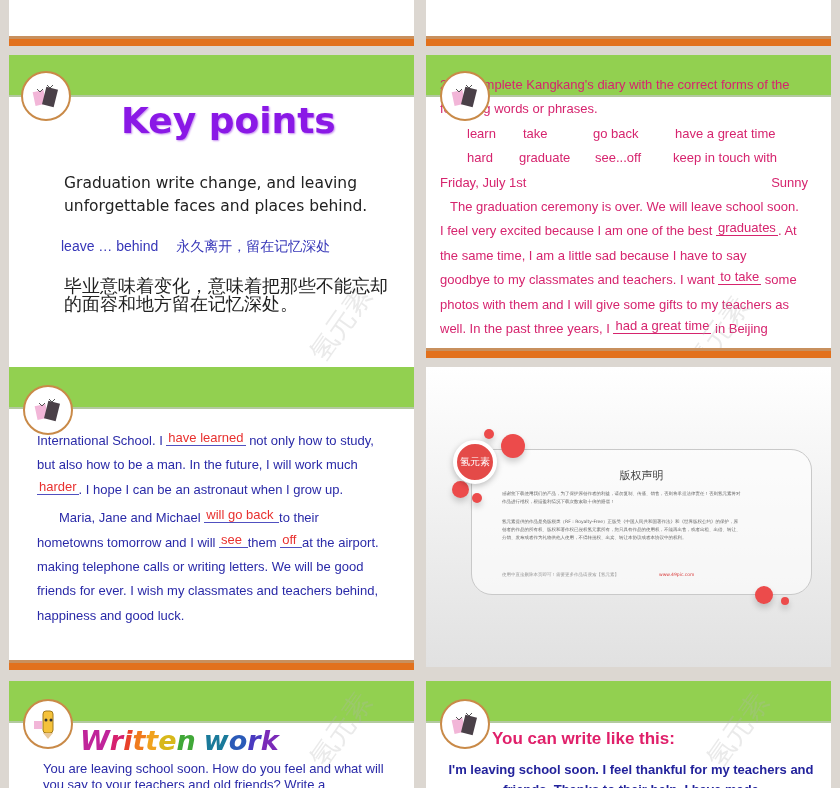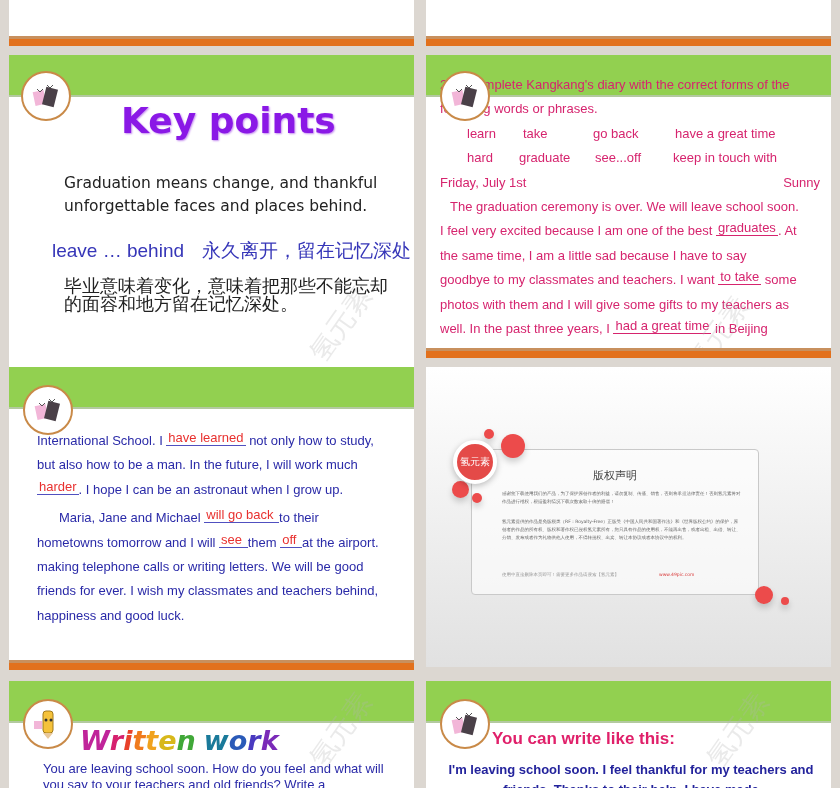--- a/index.html
+++ b/index.html
@@ -19,41 +19,41 @@
   .watermark { position: absolute; color: rgba(180,180,180,0.28); font-size: 28px; transform: rotate(-55deg); pointer-events: none; font-family: "DejaVu Sans", sans-serif; }
 
   
   #s0 { top: 0; height: 46px; }
   #s1 { top: 0; height: 46px; }
 
   
   #s2 { top: 55px; height: 322px; }
   .kp-title { position: absolute; left: 112px; top: 45px; font-size: 36px; font-weight: bold; color: #8a18e6; font-family: "DejaVu Sans", sans-serif; text-shadow: 1px 1px 2px #c58df0; letter-spacing: 0px; }
   .kp-para { position: absolute; left: 55px; top: 117px; width: 330px; font-size: 15.5px; line-height: 23px; color: #222; font-family: "DejaVu Sans", sans-serif; }
-  .kp-phrase { position: absolute; left: 43px; top: 183px; font-size: 19px; color: #3636b8; }
+  .kp-phrase { position: absolute; left: 52px; top: 183px; font-size: 14px; color: #3636b8; }
   .kp-phrase .cn { margin-left: 18px; font-family: "DejaVu Sans", sans-serif; }
   .kp-cn { position: absolute; left: 55px; top: 222px; width: 330px; font-size: 18px; line-height: 18px; color: #222; font-family: "DejaVu Sans", sans-serif; }
 
   
   #s3 { top: 55px; height: 303px; }
   .diary { position: absolute; left: 14px; top: 18px; width: 380px; font-size: 13px; line-height: 24.4px; color: #d6246e; }
   .words { display: flex; padding-left: 27px; }
   .words span { display: inline-block; }
   .row-lr { display: flex; justify-content: space-between; align-items: center; }
   .blank { color: #d6246e; border-bottom: 1px solid #d6246e; padding: 0 2px; position: relative; top: -3px; }
 
   
   #s4 { top: 367px; height: 303px; }
   .diary2 { position: absolute; left: 28px; top: 62px; width: 370px; font-size: 13px; line-height: 24.4px; color: #2a2aa8; }
   .diary2 .ind { padding-left: 22px; }
   .ans { color: #e8312f; border-bottom: 1px solid #5050c0; padding: 0 2px; position: relative; top: -3px; }
 
   
   #s5 { top: 367px; height: 300px; background: linear-gradient(#ffffff, #e1e1e1); }
-  .cp-card { position: absolute; left: 45px; top: 82px; width: 288px; height: 146px; border: 1px solid #c9c9c9; border-radius: 4px; background: rgba(255,255,255,0.6); }
+  .cp-card { position: absolute; left: 45px; top: 82px; width: 341px; height: 146px; border: 1px solid #c9c9c9; border-radius: 21px; background: rgba(255,255,255,0.6); }
   .cp-title { position: absolute; left: 0; width: 100%; top: 18px; text-align: center; font-size: 11px; color: #444; font-family: "DejaVu Sans", sans-serif; }
   .cp-text { position: absolute; left: 30px; width: 240px; font-size: 4.5px; line-height: 8px; color: #666; font-family: "DejaVu Sans", sans-serif; }
   .cp-foot { position: absolute; left: 30px; top: 122px; width: 240px; font-size: 4.5px; color: #999; font-family: "DejaVu Sans", sans-serif; }
   .cp-foot .url { color: #d93a3a; margin-left: 40px; }
   .dot { position: absolute; border-radius: 50%; background: #ec4b4b; box-shadow: 0 4px 6px rgba(0,0,0,0.18); }
   .cp-logo { position: absolute; left: 27px; top: 73px; width: 44px; height: 44px; border-radius: 50%; background: #e44a48; border: 4px solid #fff; box-shadow: 0 2px 6px rgba(0,0,0,0.25); color: #fff; font-size: 10px; display: flex; align-items: center; justify-content: center; font-family: "DejaVu Sans", sans-serif; }
 
   
   #s6 { top: 681px; height: 107px; }
   .ww-title { position: absolute; left: 71px; top: 44px; font-size: 27px; font-weight: bold; font-style: italic; font-family: "DejaVu Sans", sans-serif; }
@@ -79,21 +79,21 @@
 <div class="slide col-l" id="s2">
   <div class="green-bar"></div>
   <div class="badge" style="left:12px;top:16px;">
     <svg viewBox="0 0 34 34">
         <rect x="5" y="12" width="11" height="14" fill="#f2b6d8" transform="rotate(-12 10 19)"></rect>
         <rect x="15" y="9" width="12" height="18" fill="#4a4048" transform="rotate(14 21 18)"></rect>
         <path d="M8 10 l3 3 l3 -3 M18 6 l3 3 l3 -3" stroke="#555" fill="none"></path>
       </svg>
   </div>
   <div class="kp-title">Key points</div>
-  <div class="kp-para">Graduation means change, and thankful unforgettable faces and places behind.</div>
+  <div class="kp-para">Graduation write change, and leaving unforgettable faces and places behind.</div>
   <div class="kp-phrase">
     <span>leave … behind</span><span class="cn">永久离开，留在记忆深处</span>
   </div>
   <div class="kp-cn">毕业意味着变化，意味着把那些不能忘却的面容和地方留在记忆深处。</div>
   <div class="watermark" style="left:290px;top:250px;">氢元素</div>
   <div class="orange-stripe"></div>
 </div>
 
 <div class="slide col-r" id="s3">
   <div class="green-bar"></div>
@@ -113,21 +113,21 @@
         <span>have a great time</span>
     </div>
     <div class="words">
       <span style="width:52px">hard</span>
         <span style="width:76px">graduate</span>
         <span style="width:78px">see...off</span>
         <span>keep in touch with</span>
     </div>
     <div class="row-lr">
         <span>Friday, July 1st</span>
-        <span style="margin-right:0">Sunny</span>
+        <span style="margin-right:12px">Sunny</span>
       </div>
     <div style="padding-left:10px">The graduation ceremony is over. We will leave school soon.</div>
     <div><span>I feel very excited because I am one of the best </span><span class="blank">graduates</span><span>. At</span></div>
     <div>the same time, I am a little sad because I have to say</div>
     <div><span>goodbye to my classmates and teachers. I want </span><span class="blank">to take</span><span> some</span></div>
     <div>photos with them and I will give some gifts to my teachers as</div>
     <div><span>well. In the past three years, I </span><span class="blank">had a great time</span><span> in Beijing</span></div>
   </div>
   <div class="watermark" style="left:250px;top:260px;">氢元素</div>
   <div class="orange-stripe"></div>

